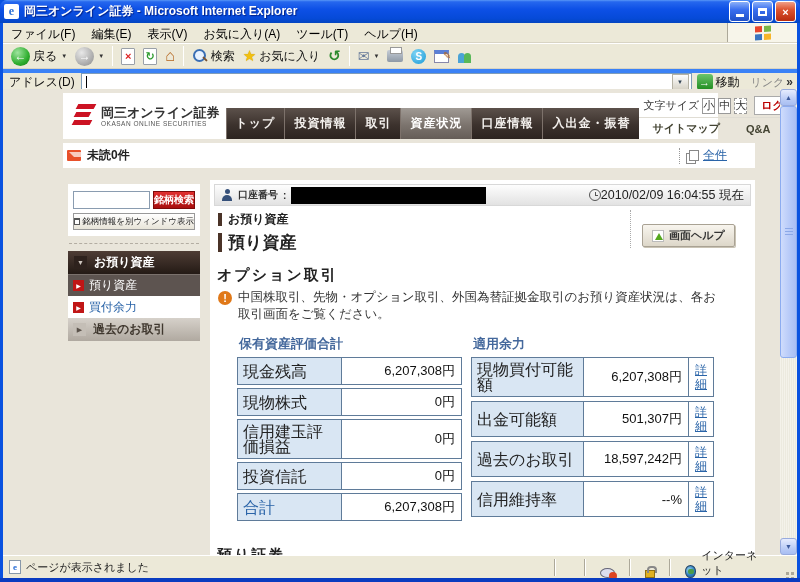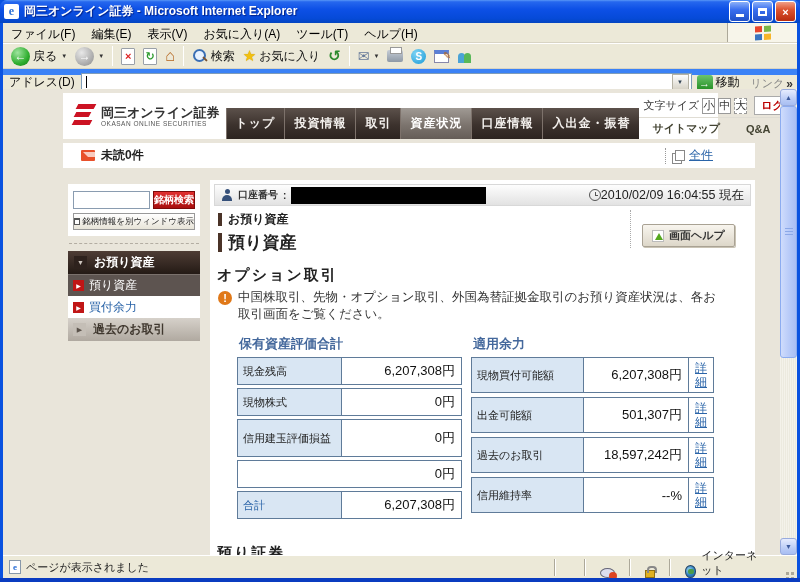--- a/index.html
+++ b/index.html
@@ -58,21 +58,21 @@
   .printer { width:16px; height:12px; background:linear-gradient(#c6cdd6,#8e99a6); border-radius:2px; position:relative; }
   .printer::before { content:""; position:absolute; left:3px; top:-3px; width:10px; height:5px; background:#fff; border:1px solid #999; }
   .skype { width:15px; height:15px; border-radius:50%; background:radial-gradient(circle at 35% 30%,#7fd4f5,#1a9ad6);
     color:#fff; font-size:10px; font-weight:bold; display:flex; align-items:center; justify-content:center; }
   .editdoc { width:15px; height:13px; background:#fff; border:1px solid #88a; border-top:4px solid #5a7fd6; position:relative; }
   .editdoc::after { content:"✎"; position:absolute; right:-3px; top:-4px; font-size:10px; color:#b5651d; }
   .msn { position:relative; width:16px; height:14px; }
   .msn::before,.msn::after { content:""; position:absolute; bottom:0; width:7px; height:10px; border-radius:4px 4px 0 0; }
   .msn::before { left:1px; background:#4aa3d6; } .msn::after { left:7px; background:#58b858; }
 
-  .addressbar { display:flex; align-items:flex-end; height:22px; padding:0 4px 0 6px; border-top:6px solid #3b82f6; }
+  .addressbar { display:flex; align-items:center; height:22px; padding:0 4px 0 6px; border-top:4px solid #3b82f6; }
   .addr-label { font-size:12px; color:#111; margin-right:6px; white-space:nowrap; }
   .addr-input { flex:1; height:18px; background:#fff; border:1px solid #7f9db9; display:flex; align-items:center; padding:0 2px; }
   .caret { width:1px; height:12px; background:#000; margin-left:2px; }
   .addr-dd { width:17px; height:16px; margin-left:auto; background:linear-gradient(#fdfdfd,#d8d4c8);
     border:1px solid #b5b2a4; display:flex; align-items:center; justify-content:center; font-size:6px; color:#345; }
   .go-btn { display:flex; align-items:center; gap:3px; padding:0 5px; font-size:12px; color:#111; }
   .go-ico { width:16px; height:16px; border-radius:3px; background:linear-gradient(#6cc46c,#1f8c1f);
     color:#fff; font-weight:bold; font-size:11px; display:flex; align-items:center; justify-content:center; }
   .links-lbl { font-size:11px; color:#888; margin:0 2px 0 6px; }
   .chev { font-size:12px; font-weight:bold; color:#333; }
@@ -99,21 +99,21 @@
   .fs-btn { width:19px; height:16px; background:#fff; border:1px solid #999; font-size:11px;
     display:flex; align-items:center; justify-content:center; color:#333; }
   .fs-btn.lg { border-style:dashed; }
   .logout-btn { margin-left:4px; padding:1px 6px; background:#fff; border:1px solid #aaa; color:#b00;
     font-size:11px; font-weight:bold; display:flex; align-items:center; gap:2px; white-space:nowrap; }
   .hdr-row2 { display:flex; align-items:center; border-top:1px solid #e0ddd4; flex:1; }
   .hlink { font-size:11px; font-weight:bold; color:#443; padding:0 13px; white-space:nowrap; }
   .hdiv { width:1px; height:12px; background:#ccc; }
 
   .unread-bar { position:absolute; left:60px; top:54px; width:692px; height:25px; background:#fff;
-    display:flex; align-items:center; padding:0 18px; }
+    display:flex; align-items:center; padding:0 4px; }
   .unread-ico { width:14px; height:11px; background:#e8502a; border-radius:1px; position:relative; margin-right:6px; }
   .unread-ico::after { content:""; position:absolute; left:2px; top:2px; width:10px; height:5px;
     border-left:5px solid transparent; border-right:5px solid transparent; border-top:5px solid #fff; opacity:.7; }
   .unread-txt { font-size:12px; font-weight:bold; color:#222; }
   .allright { margin-left:auto; display:flex; align-items:center; gap:6px; padding-right:24px; }
   .dotsep-v { width:1px; height:16px; border-left:1px dotted #999; }
   .copy-ico { position:relative; width:11px; height:12px; }
   .copy-ico::before,.copy-ico::after { content:""; position:absolute; width:8px; height:9px; background:#fff; border:1px solid #888; }
   .copy-ico::before { left:0; top:3px; } .copy-ico::after { left:3px; top:0; }
   a.blue { color:#2a64a8; text-decoration:underline; font-size:12px; }
@@ -169,21 +169,21 @@
     border-left:4px solid transparent; border-right:4px solid transparent; border-bottom:7px solid #55a820; }
   .section-h { margin:14px 7px 4px; font-size:15px; font-weight:bold; color:#222; letter-spacing:2px; }
   .notice { display:flex; gap:6px; margin:2px 8px 0; width:505px; }
   .warn-ico { flex:0 0 14px; width:14px; height:14px; margin-top:2px; border-radius:50%; background:#e07818;
     color:#fff; font-weight:bold; font-size:11px; line-height:14px; text-align:center; }
   .notice-text { font-size:12.5px; color:#333; line-height:17px; }
   .tables { display:flex; margin:12px 3px 0; gap:9px; }
   .col-l { width:249px;padding-left:24px; } .col-r { width:243px; }
   .tbl-title { color:#44689c; font-weight:bold; font-size:13px; margin:0 0 4px 2px; }
   .trow { display:flex; border:1px solid #5f7b99; margin-bottom:3px; background:#fff; align-items:stretch; }
-  .tlabel { background:#d9e6f3; width:104px; padding:4px 5px; font-size:11px; color:#222;
+  .tlabel { background:#d9e6f3; width:104px; padding:4px 5px; font-size:16px; color:#222;
     border-right:1px solid #5f7b99; display:flex; align-items:center; line-height:15px; }
   .tlabel.total { color:#2a64a8; }
   .tvalue { flex:1; display:flex; align-items:center; justify-content:flex-end; padding:4px 6px; font-size:13px; color:#111; }
   .col-r .trow { min-height:36px; margin-bottom:4px; }
   .col-r .tlabel { width:112px; }
   .tdetail { width:25px; border-left:1px solid #5f7b99; display:flex; align-items:center; justify-content:center; }
   .tdetail a { color:#2a64a8; text-decoration:underline; font-size:12px; line-height:14px;
     display:inline-block; width:13px; word-break:break-all; text-align:center; }
   .section-h2 { margin:22px 7px 6px; font-size:15px; font-weight:bold; color:#222; letter-spacing:2px; }
 
@@ -450,20 +450,23 @@
               </div>
             <div class="tvalue">0円</div>
           </div>
           <div class="trow" style="min-height:38px;">
             <div class="tlabel">
                 <span>信用建玉評価損益</span>
               </div>
             <div class="tvalue">0円</div>
           </div>
           <div class="trow">
+            <div class="tlabel">
+                <span>投資信託</span>
+              </div>
             <div class="tvalue">0円</div>
           </div>
           <div class="trow">
             <div class="tlabel total">
                 <span>合計</span>
               </div>
             <div class="tvalue">6,207,308円</div>
           </div>
         </div>
 

